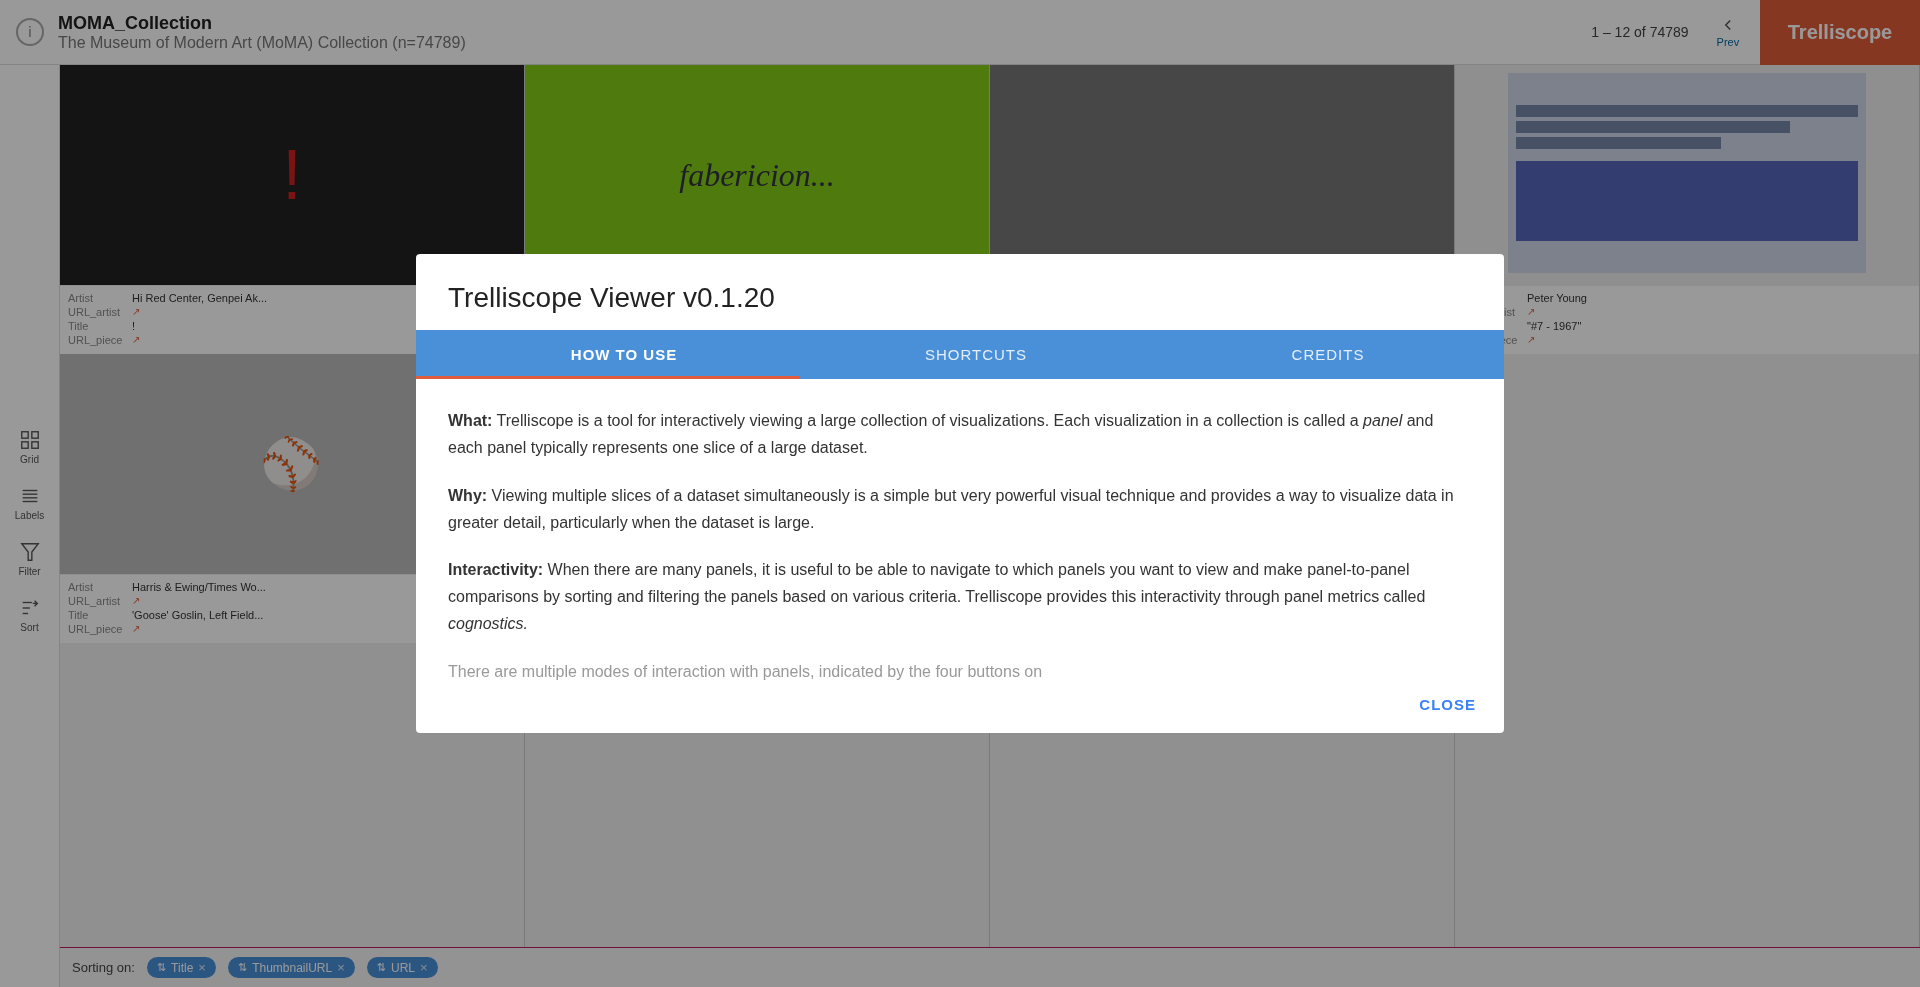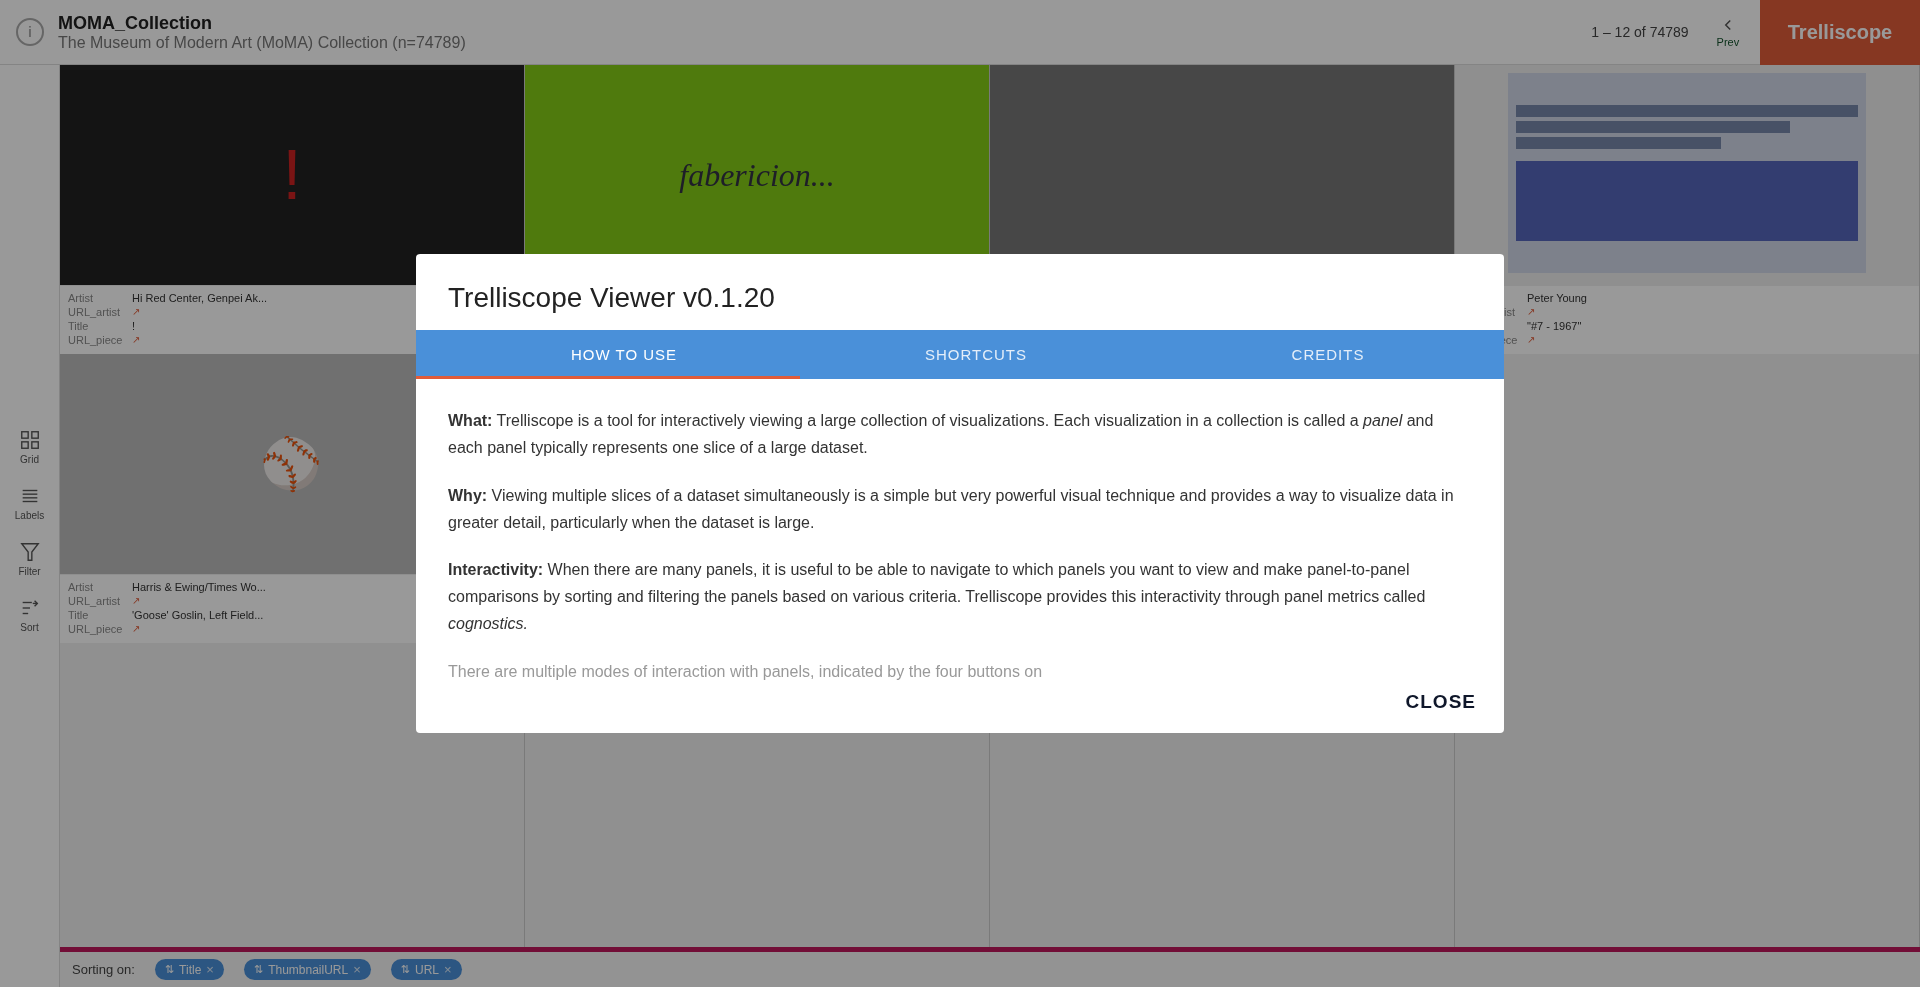--- a/index.html
+++ b/index.html
@@ -58,21 +58,21 @@
     }
     .header-count {
       font-size: 14px;
       color: #444;
       margin-right: 16px;
     }
     .nav-btn {
       display: flex; flex-direction: column; align-items: center;
       padding: 4px 12px;
       cursor: pointer;
-      color: #14532d;
+      color: #0369a1;
     }
     .nav-btn svg { width: 18px; height: 18px; }
     .nav-btn span { font-size: 11px; margin-top: 2px; }
     .trelliscope-badge {
       background: #e05c3a;
       color: #fff;
       font-size: 20px;
       font-weight: bold;
       padding: 12px 20px;
       height: 65px;
@@ -133,25 +133,25 @@
       cursor: pointer;
       font-size: 10px;
     }
 
     
     .sort-bar {
       position: absolute;
       bottom: 0; left: 60px; right: 0;
       height: 40px;
       background: #f5f5f5;
-      border-top: 5px solid #be185d;
+      border-top: 1px solid #be185d;
       display: flex;
       align-items: center;
       padding: 0 12px;
-      gap: 20px;
+      gap: 12px;
       font-size: 13px;
       color: #444;
     }
     .sort-tag {
       background: #4a90d9;
       color: #fff;
       border-radius: 12px;
       padding: 3px 10px;
       font-size: 12px;
       display: flex; align-items: center; gap: 5px;
@@ -205,21 +205,21 @@
       padding: 16px;
       text-align: center;
       color: rgba(255,255,255,0.85);
       font-size: 15px;
       letter-spacing: 1px;
       cursor: pointer;
       position: relative;
     }
     .modal-tab.active {
       color: #fff;
-      font-weight: 400;
+      font-weight: 700;
       padding-left: 48px;
     }
     .modal-tab.active::after {
       content: '';
       position: absolute;
       bottom: 0; left: 0; right: 0;
       height: 3px;
       background: #e05c3a;
     }
 
@@ -234,22 +234,22 @@
     }
     .modal-body p { margin-bottom: 20px; }
     .modal-body .label { font-weight: 700; }
     .modal-body .italic { font-style: italic; }
 
     
     .modal-close {
       position: absolute;
       bottom: 20px;
       right: 28px;
-      color: #0f172a;
-      font-size: 19px;
+      color: #3b82f6;
+      font-size: 15px;
       font-weight: 600;
       letter-spacing: 1px;
       cursor: pointer;
       background: none;
       border: none;
     }
 
     
     .img-flag {
       background: #222;

